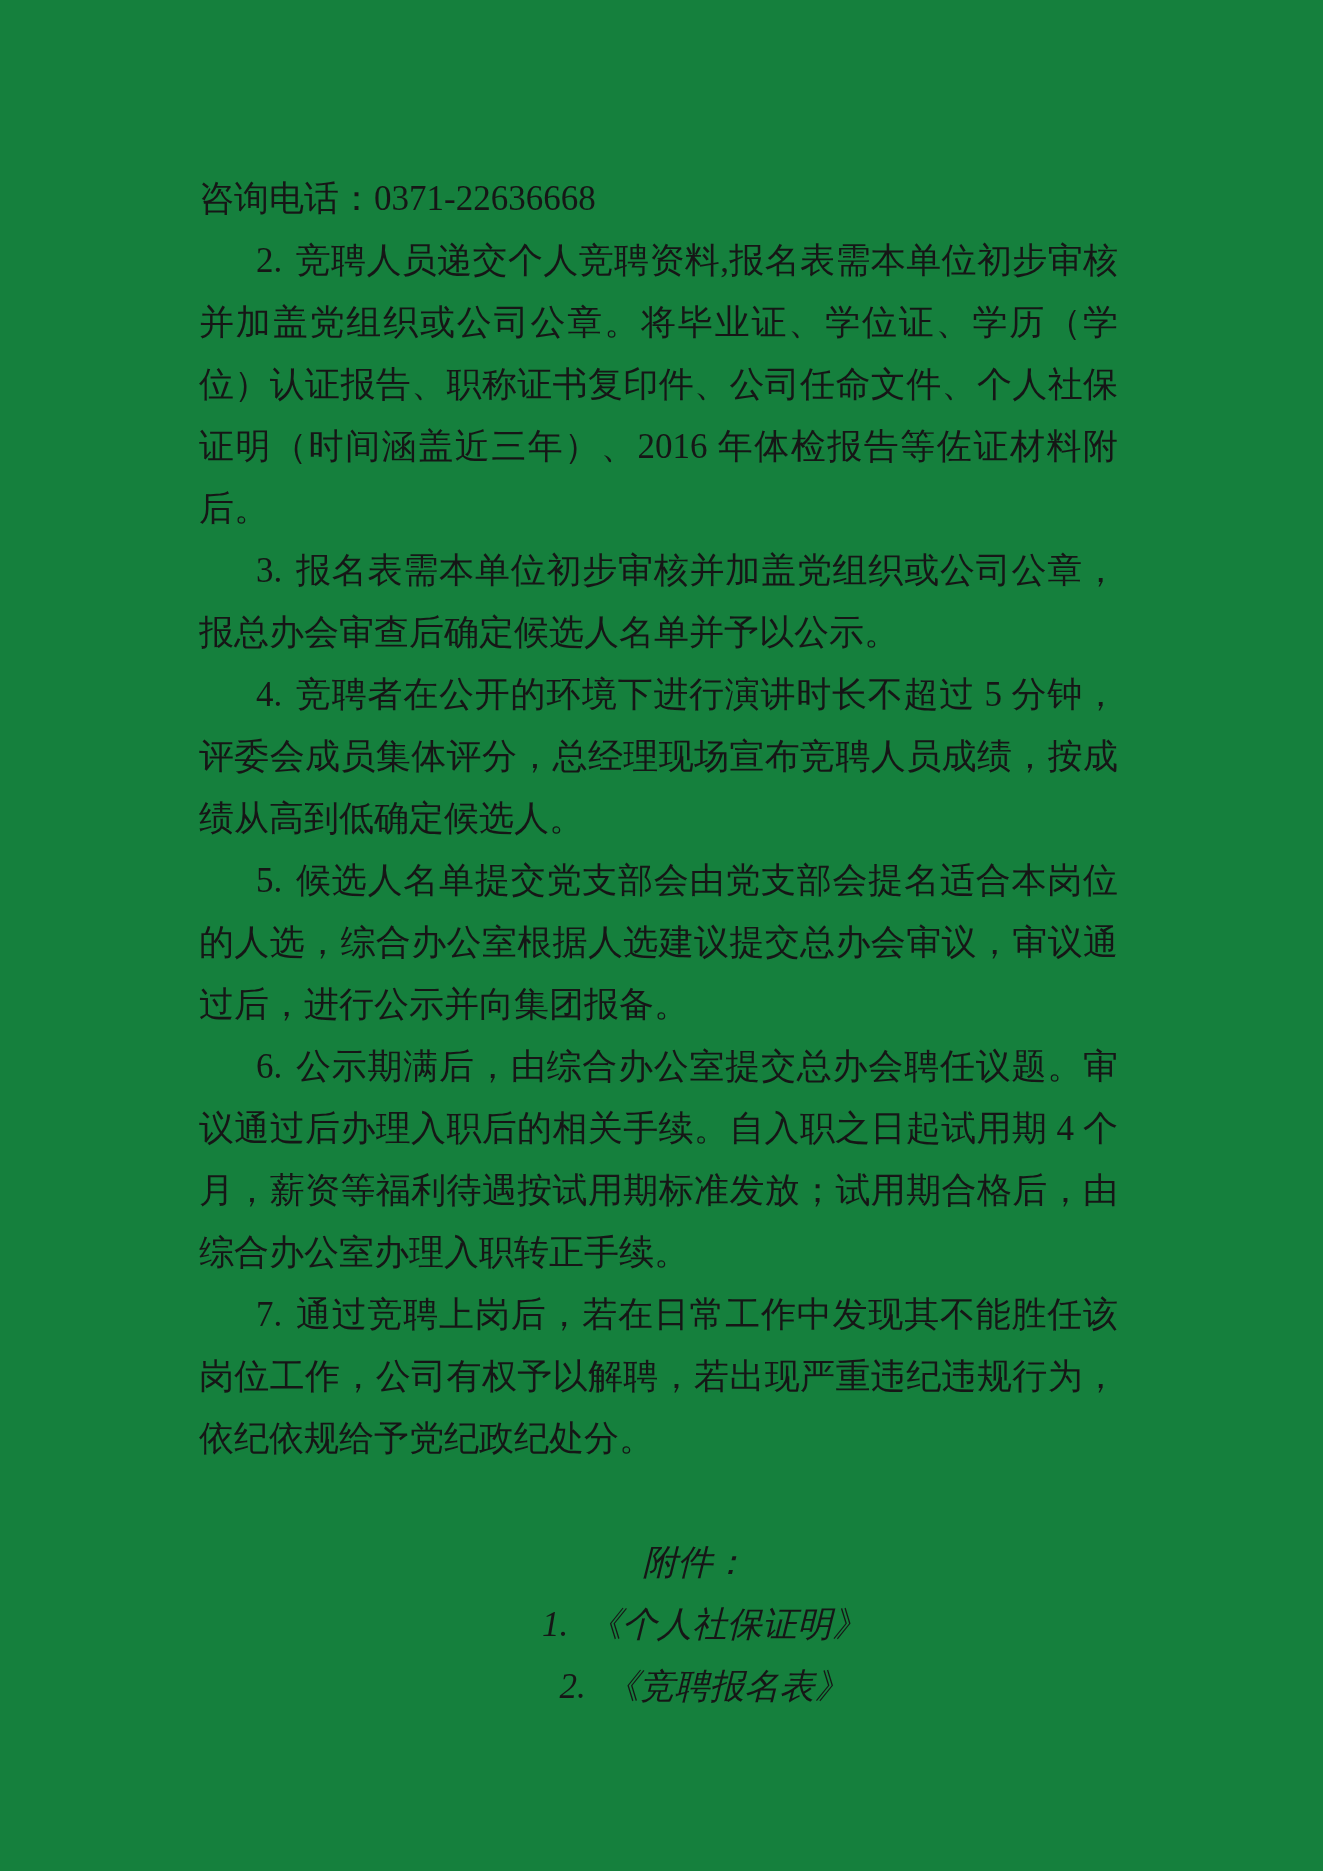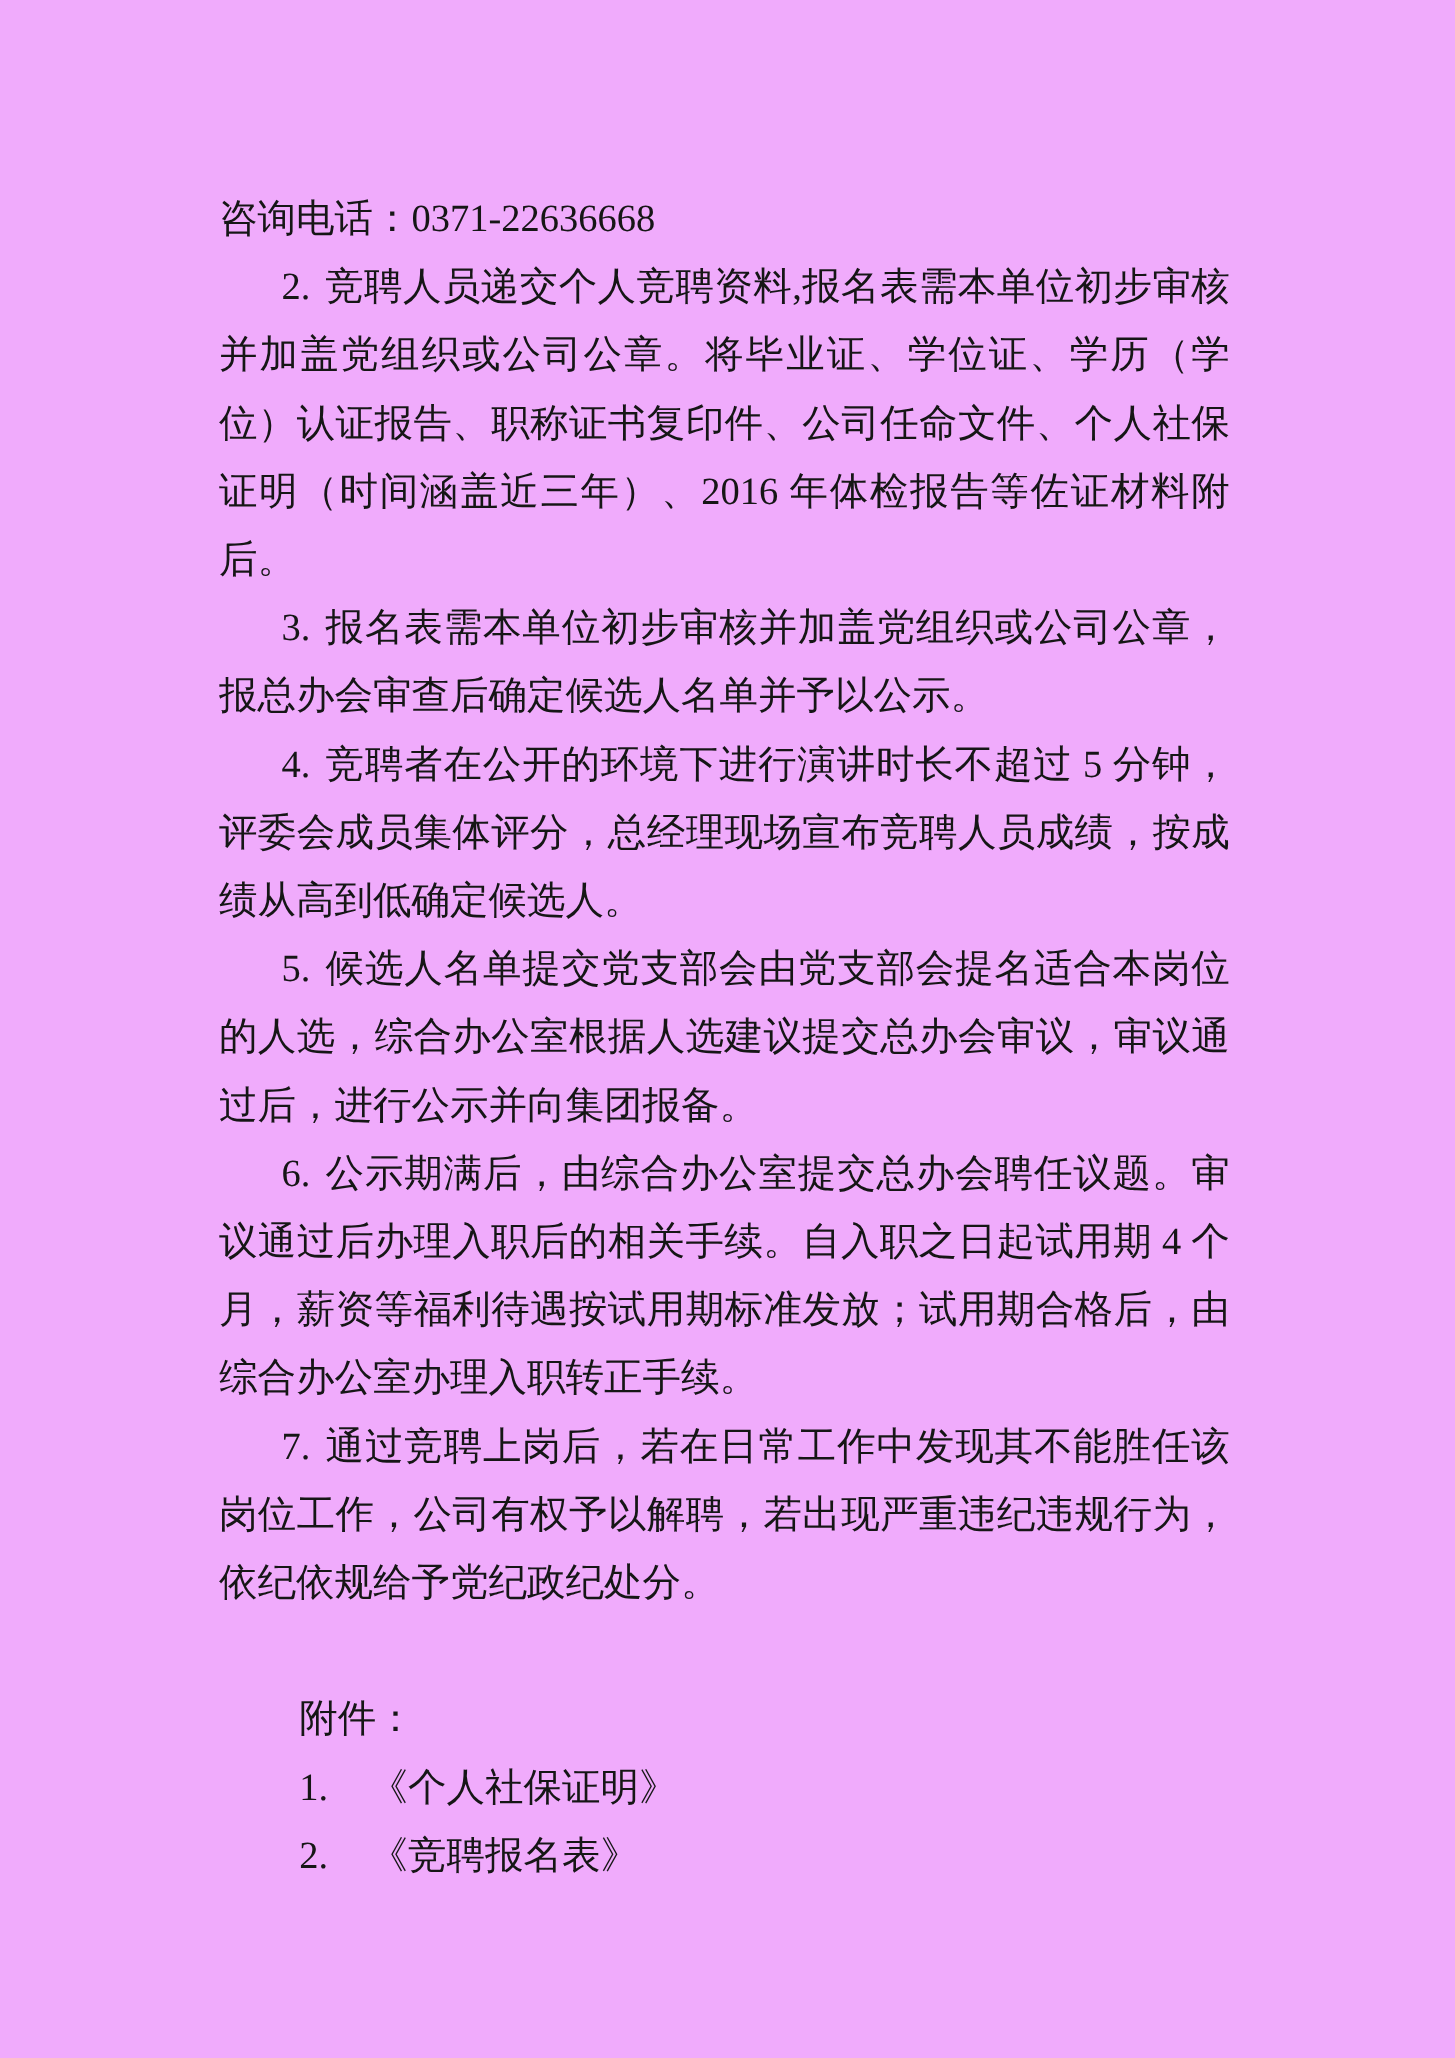--- a/index.html
+++ b/index.html
@@ -1,40 +1,40 @@
 <!DOCTYPE html>
 <html><head>
 <meta charset="utf-8">
 <style>
   html, body { margin: 0; padding: 0; background: #e8e8e8; }
   .page {
     position: relative;
     width: 1323px;
     height: 1871px;
     margin: 0 auto;
-    background: #f0abfc;
+    background: #15803d;
     color: #161616;
     font-family: "Liberation Serif", "DejaVu Serif", serif;
     overflow: hidden;
   }
   .content {
     position: absolute;
     left: 199px;
     top: 168px;
     width: 919px;
     font-size: 35px;
     line-height: 62px;
     text-align: justify;
   }
   p.line, p.para { margin: 0; padding: 0; }
   p.contact { text-indent: 0; }
   p.para { text-indent: 57px; }
   .para .num { margin-right: 13px; }
   .spacer { height: 62px; }
-  .attachments { padding-left: 73px; text-align: left; }
+  .attachments { padding-left: 73px; text-align: center; font-style: italic; }
   .attachments p { margin: 0; }
   .att-item .att-num { display: inline-block; width: 64px; }
 </style>
 </head>
 <body>
 
 <div class="page">
   <div class="content">
 
     <p class="line contact">咨询电话：0371-22636668</p>

